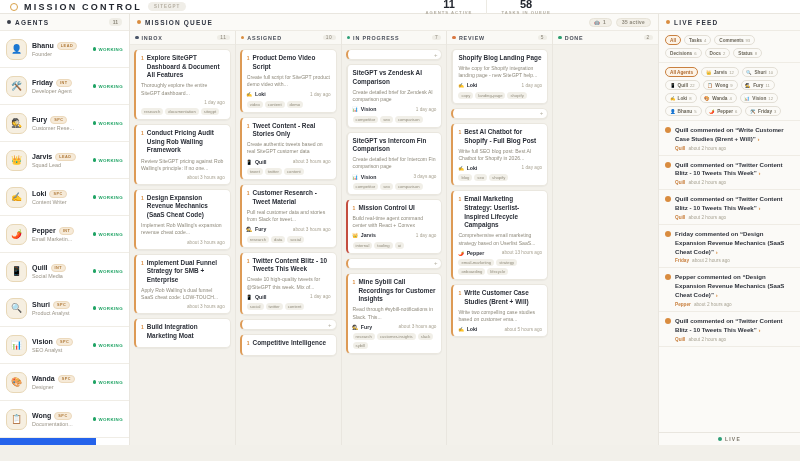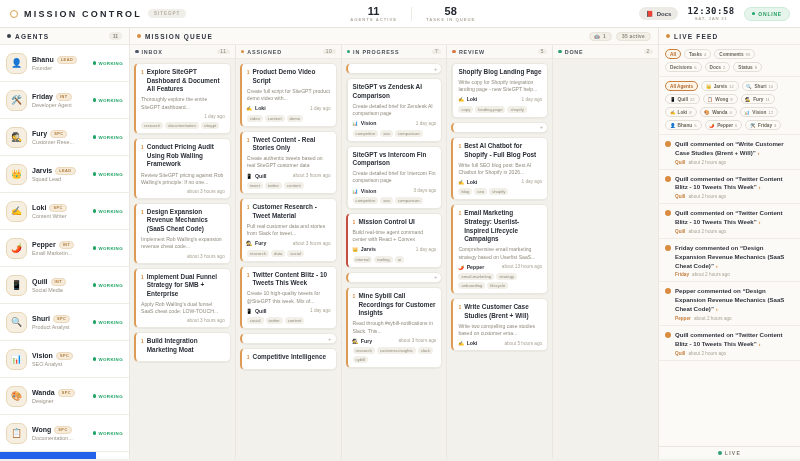--- a/index.html
+++ b/index.html
@@ -1,20 +1,20 @@
 <!DOCTYPE html>
 <html><head>
 <meta charset="utf-8">
 <style>
   * { margin:0; padding:0; box-sizing:border-box; }
   html,body { width:800px; height:461px; overflow:hidden; }
   body { font-family:"Liberation Sans", sans-serif; background:#f2f0ea; color:#2b2f38; }
 
   
-  .topbar { height:28px; background:#fff; border-bottom:1px solid #e9e6df; display:flex; align-items:center; padding:0 10px; }
+  .topbar { height:14px; background:#fff; border-bottom:1px solid #e9e6df; display:flex; align-items:center; padding:0 10px; }
   .tb-left { display:flex; align-items:center; gap:6px; }
   .logo-ring { width:8px; height:8px; border:1.5px solid #d9a24a; border-radius:50%; }
   .tb-title { font-size:9px; font-weight:800; letter-spacing:2.2px; color:#23272f; }
   .tb-badge { background:#f0eee8; color:#b3ada0; font-size:4.5px; font-weight:bold; letter-spacing:1px; padding:2px 6px; border-radius:7px; }
   .tb-stats { display:flex; align-items:center; gap:14px; margin-left:auto; margin-right:auto; }
   .stat { text-align:center; }
   .stat-value { font-size:11px; font-weight:800; color:#23272f; line-height:1.1; }
   .stat-label { font-size:4.2px; letter-spacing:1px; color:#b3ada0; font-weight:bold; }
   .stat-divider { width:1px; height:14px; background:#eceae3; }
   .tb-right { display:flex; align-items:center; gap:9px; }
@@ -105,34 +105,20 @@
     <div class="stat">
       <div class="stat-value">11</div>
       <div class="stat-label">AGENTS ACTIVE</div>
     </div>
     <div class="stat-divider"></div>
     <div class="stat">
       <div class="stat-value">58</div>
       <div class="stat-label">TASKS IN QUEUE</div>
     </div>
   </div>
-  <div class="tb-right">
-    <div class="docs-pill">
-      <span class="ic">📕</span>
-      <span>Docs</span>
-    </div>
-    <div class="clock">
-      <div class="clock-time">12:30:58</div>
-      <div class="clock-date">SAT, JAN 31</div>
-    </div>
-    <div class="online-pill">
-      <span class="dot dot-green"></span>
-      <span>ONLINE</span>
-    </div>
-  </div>
 </div>
 
 <div class="main">
 
   <div class="agents-panel">
     <div class="panel-header">
       <span class="dot dot-navy"></span>
       <span>AGENTS</span>
       <span class="ph-count">11</span>
     </div>

